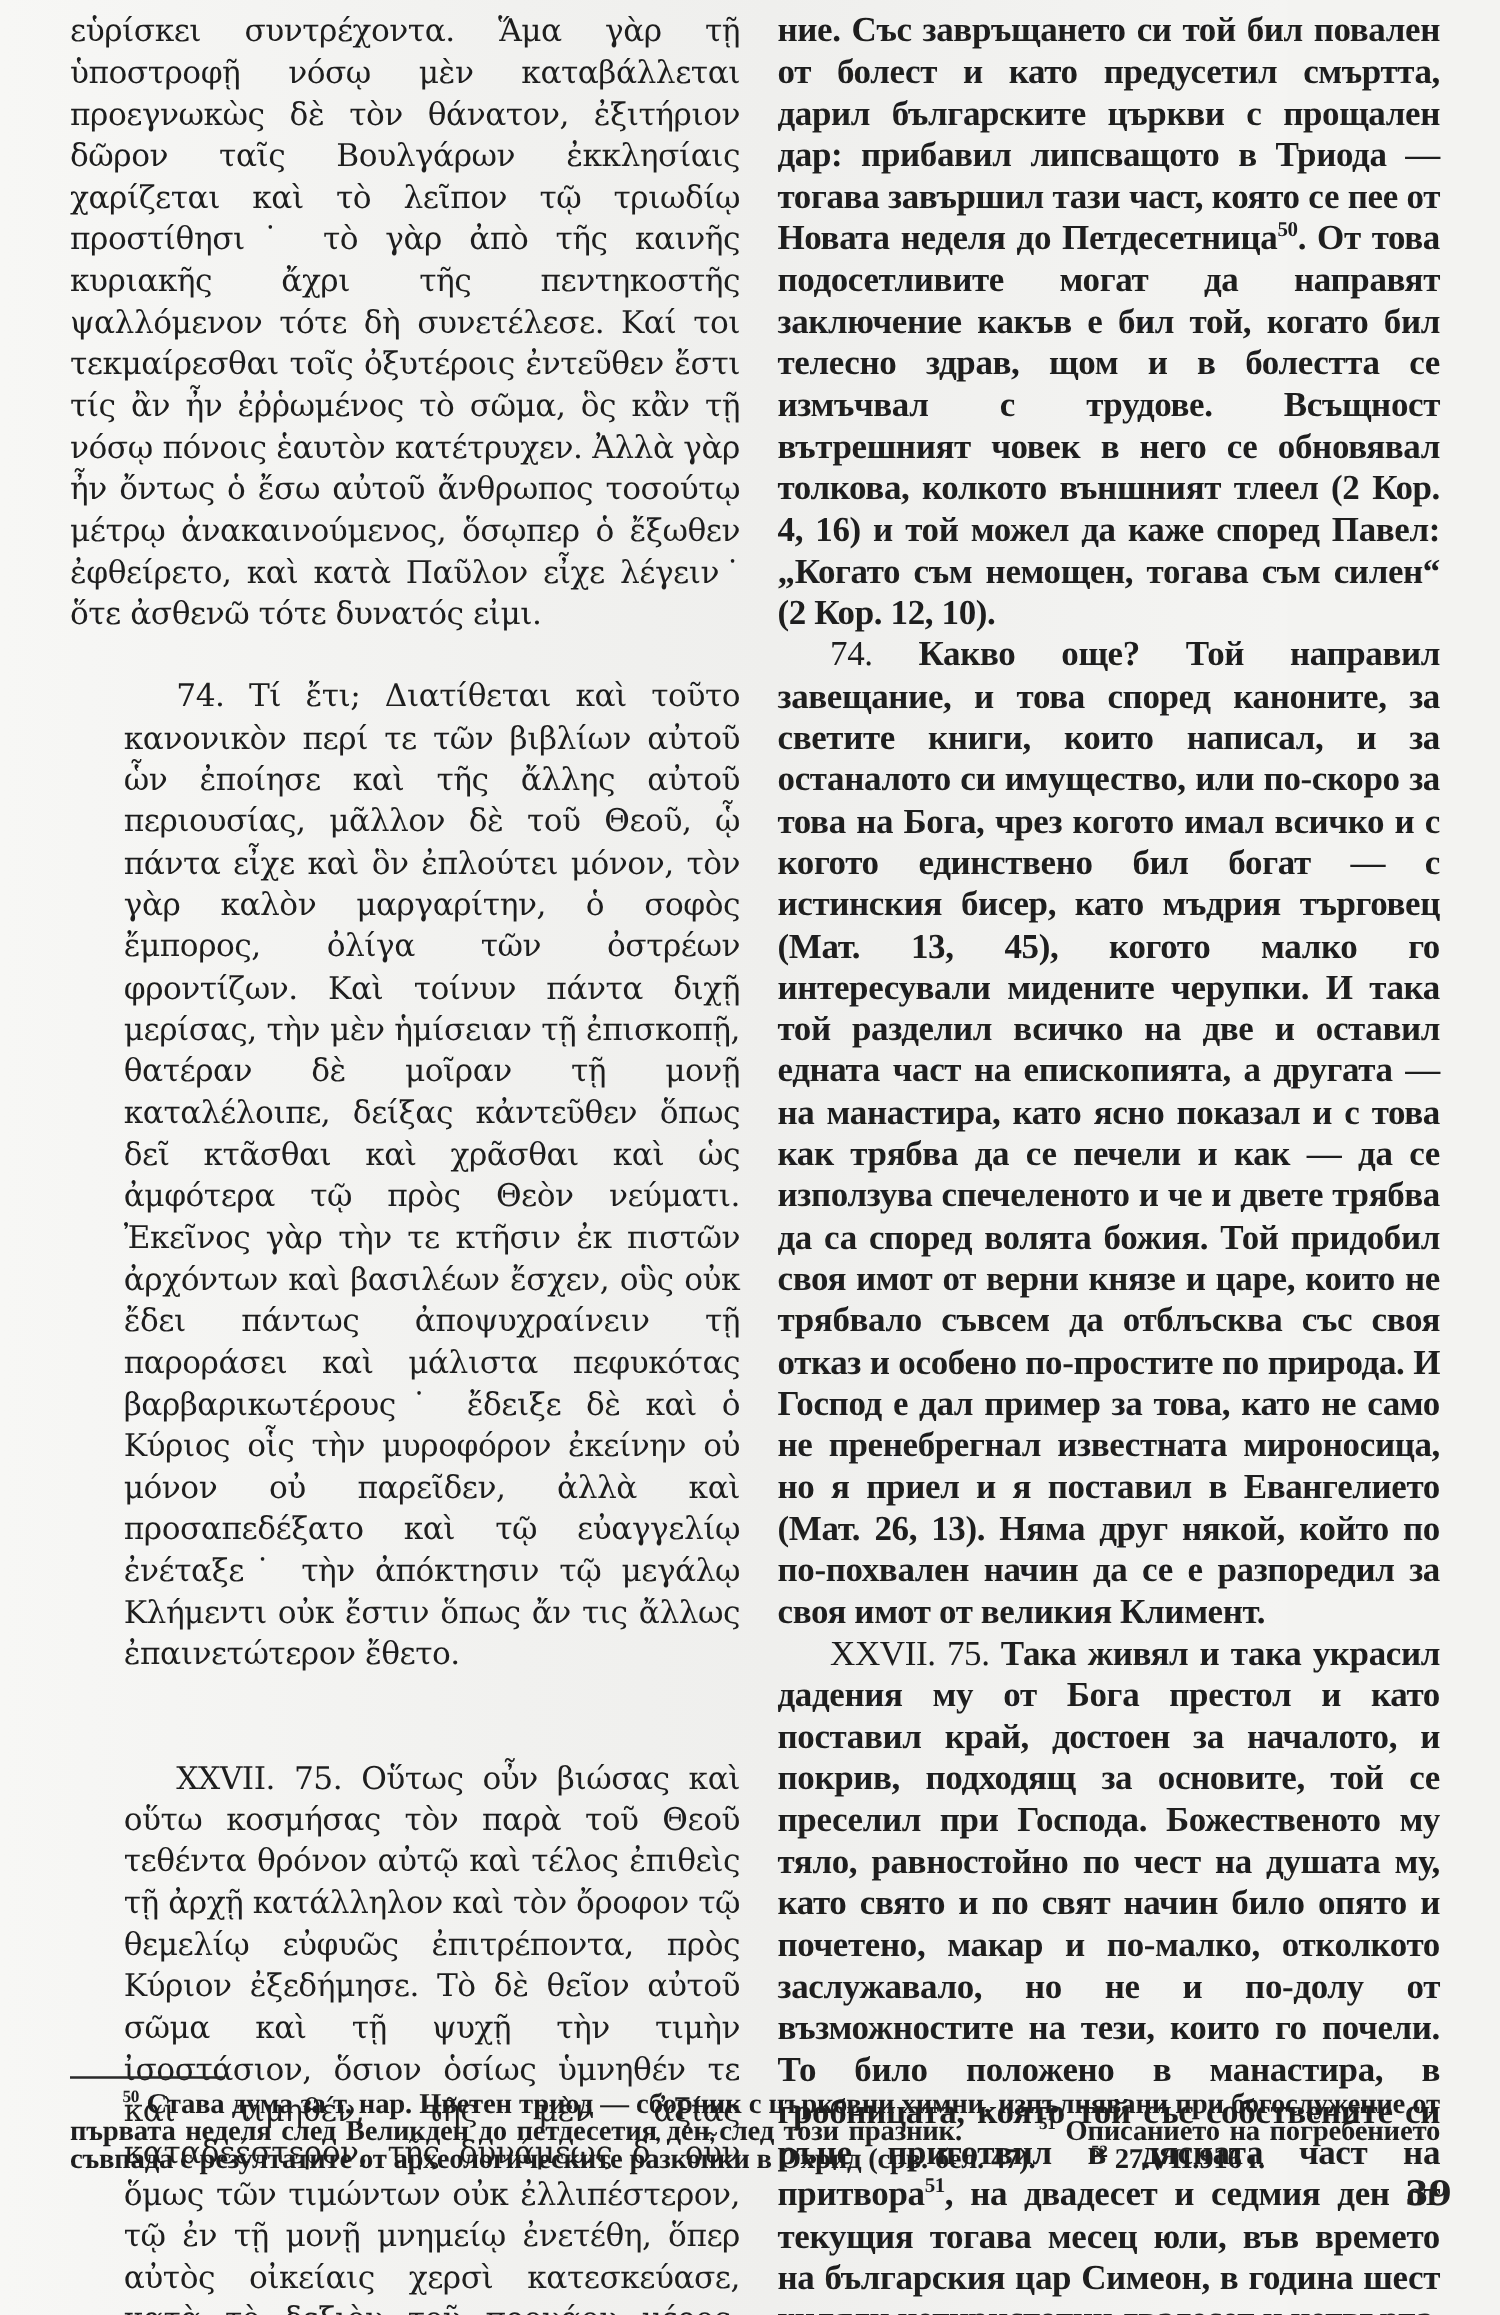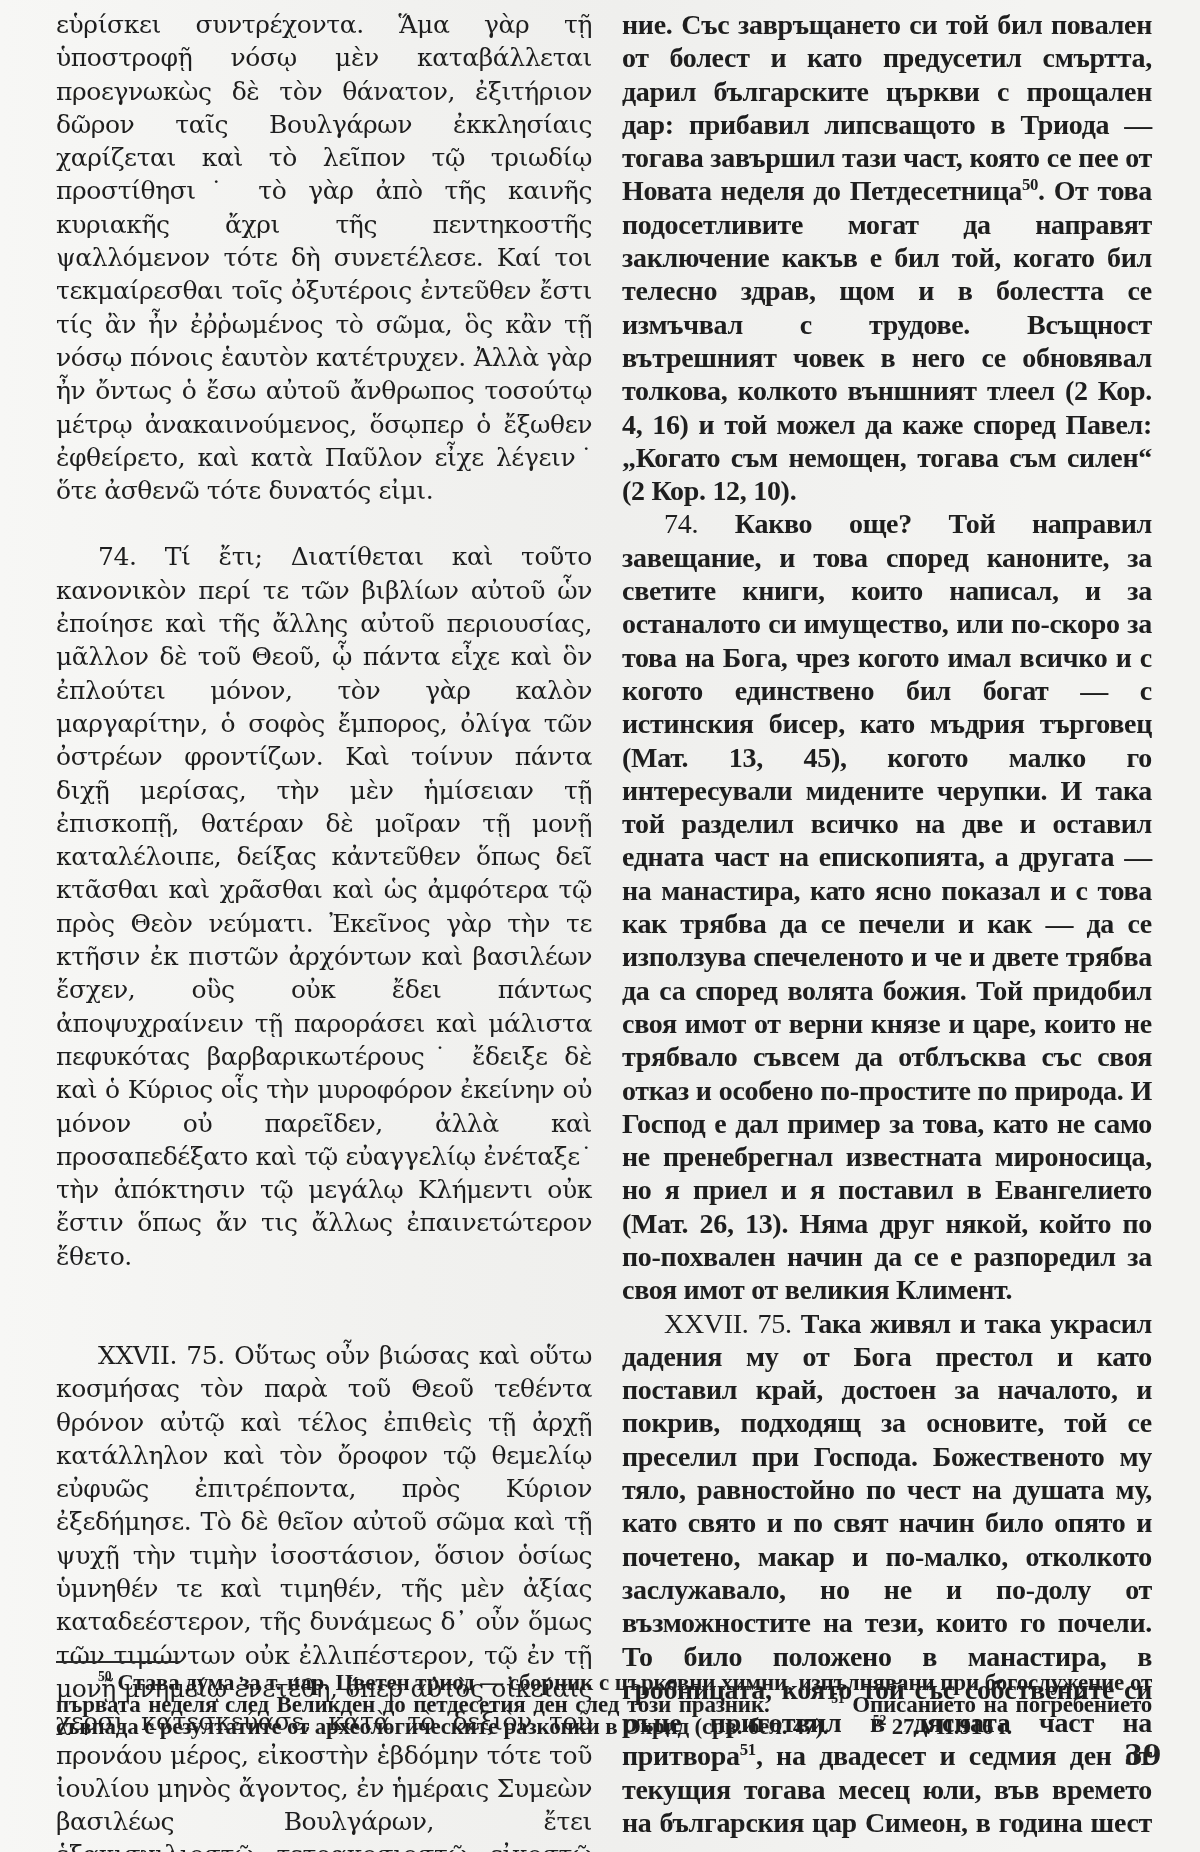--- a/index.html
+++ b/index.html
@@ -29,21 +29,21 @@
   }
   .col-bg {
     left: 622px; width: 530px;
     font-family: "Liberation Serif", serif;
     font-weight: bold;
     font-size: 28px;
     letter-spacing: -0.3px;
   }
   .col p { margin: 0; }
   .col p.indent { text-indent: 42px; }
-  .col p.gap { margin-top: 33px; }
+  .col p.gap { margin-top: 33px; margin-left: 43px; }
   .secnum { font-weight: normal; }
   sup { font-size: 60%; line-height: 0; vertical-align: super; }
   .footrule {
     position: absolute; left: 56px; top: 1661px; width: 124px; height: 2px; background: #2a2a2a;
   }
   .footnotes {
     position: absolute; left: 56px; top: 1672px; width: 1096px;
     font-family: "Liberation Serif", serif;
     font-size: 23px; line-height: 22px;
     font-weight: bold;

